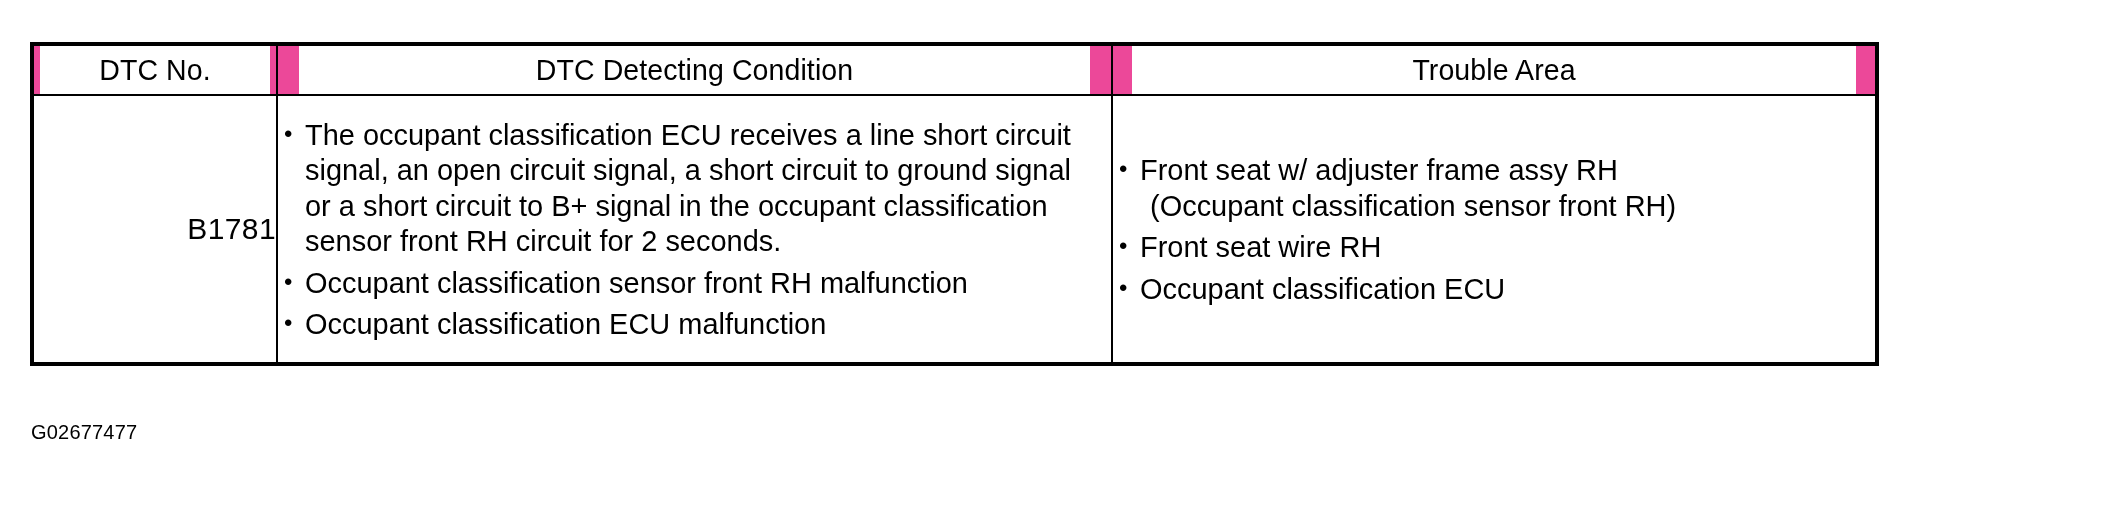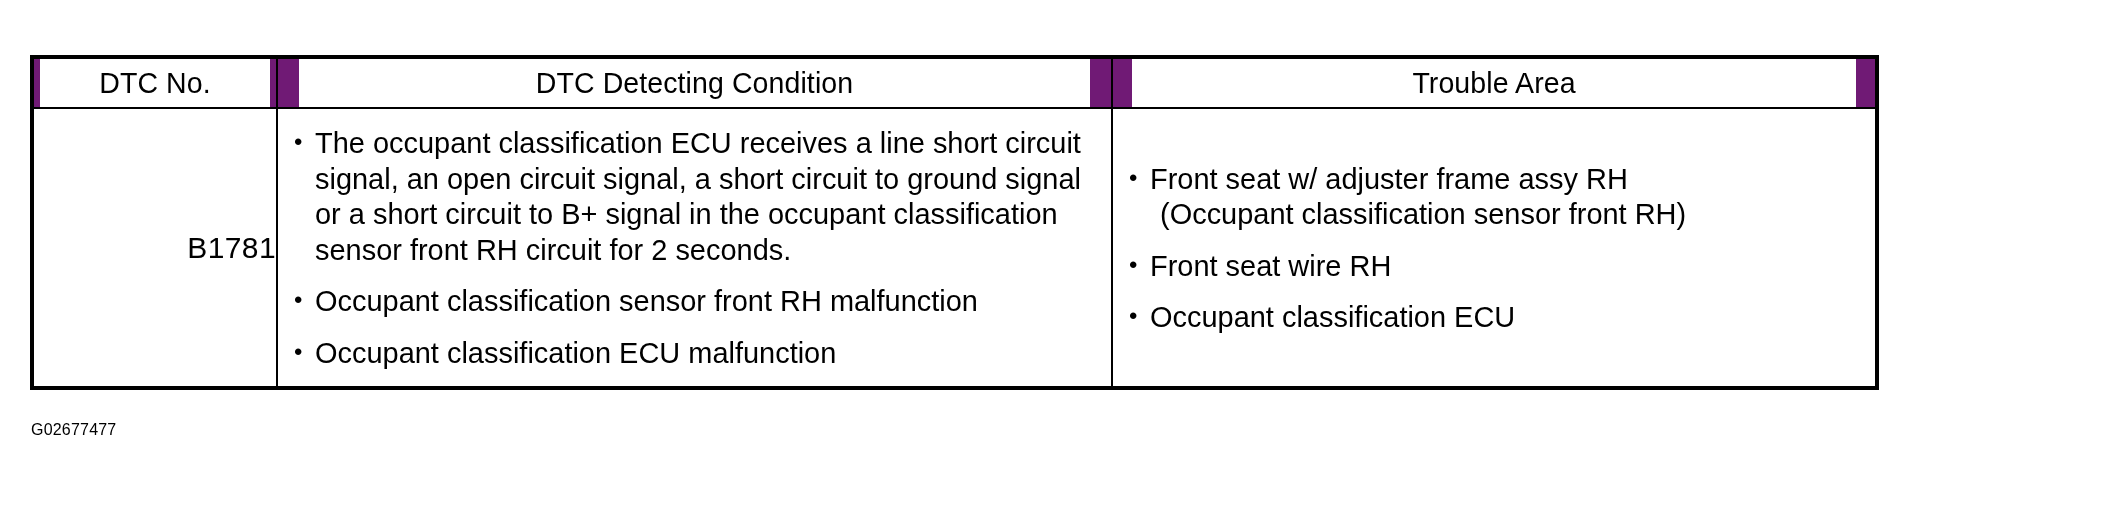--- a/index.html
+++ b/index.html
@@ -22,25 +22,25 @@
     left: 0;
     top: 0;
     width: 2124px;
     height: 527px;
   }
 
   
   .dtc-table {
     position: absolute;
     left: 30px;
-    top: 55px;
+    top: 42px;
     width: 1845px;
     border-collapse: collapse;
     table-layout: fixed;
-    background: #701a75;
+    background: #ec4899;
   }
 
   .dtc-table td,
   .dtc-table th {
     border: 2px solid #000;
     padding: 0;
     vertical-align: middle;
     background: #fff;
   }
 
@@ -92,21 +92,21 @@
   }
 
   .bullet-list {
     list-style: none;
     margin: 0;
     padding: 0;
   }
   .bullet-list > li {
     position: relative;
     padding-left: 21px;
-    margin: 16px;
+    margin: 6px;
   }
   .bullet-list > li::before {
     content: "\2022";
     position: absolute;
     left: 0;
     top: -1px;
     font-size: 24px;
     line-height: 35.5px;
   }
   .bullet-list > li .cont {
@@ -122,21 +122,21 @@
     white-space: nowrap;
     transform-origin: left center;
     transform: scaleX(0.965);
   }
 
   
   .caption {
     position: absolute;
     left: 31px;
     top: 421px;
-    font-size: 16px;
+    font-size: 20px;
     letter-spacing: 0.2px;
     white-space: nowrap;
   }
 </style>
 </head>
 <body>
 
 <div class="page">
 
   <table class="dtc-table">

